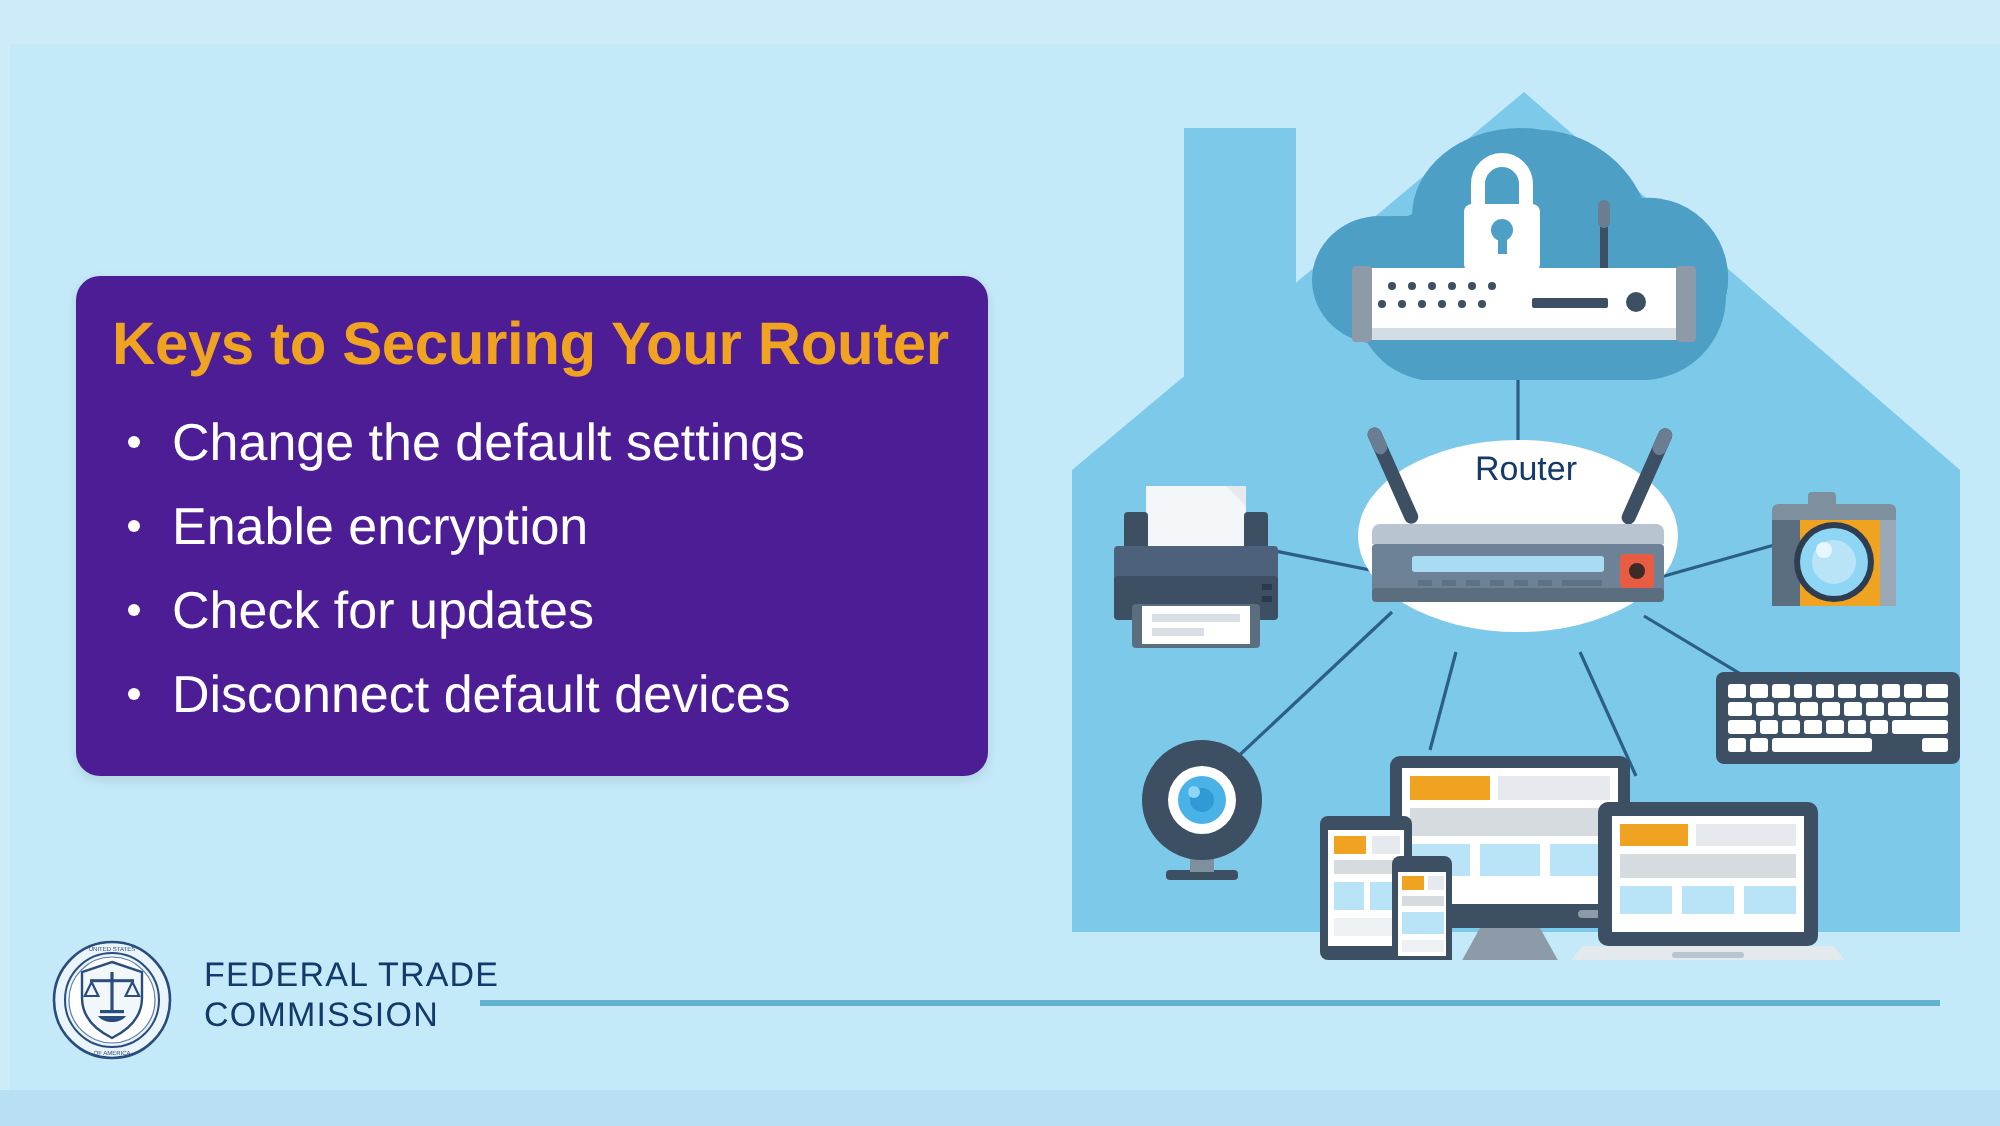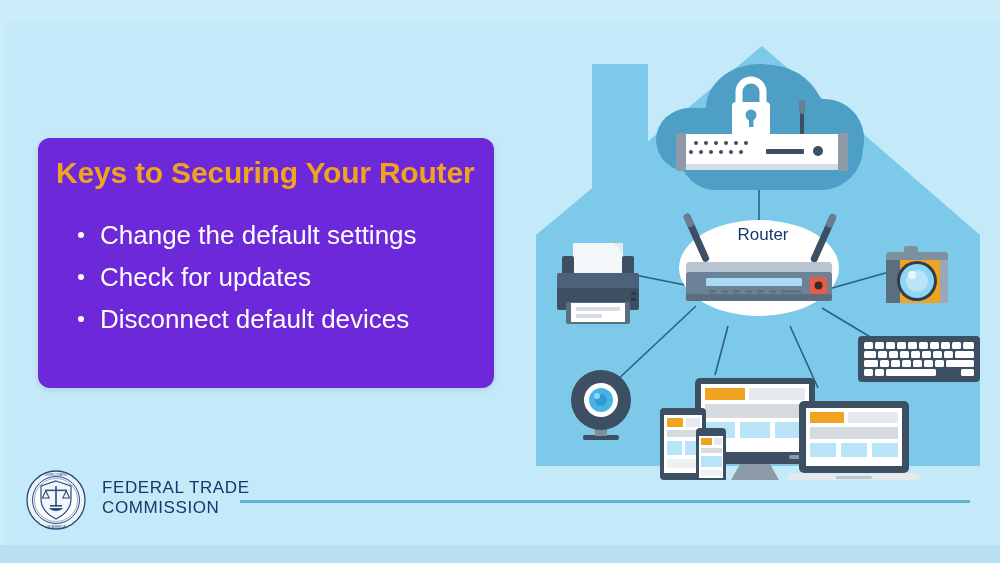--- a/index.html
+++ b/index.html
@@ -13,29 +13,29 @@
 
   
   .band-top{position:absolute;left:0;top:0;width:1000px;height:22px;background:#cdecfa;}
   .band-left{position:absolute;left:0;top:22px;width:5px;height:523px;background:#cdecfa;}
   .band-bottom{position:absolute;left:0;top:545px;width:1000px;height:18px;background:#b9e0f2;}
   .canvas{position:absolute;left:5px;top:22px;width:995px;height:523px;background:#c4e9f9;}
 
   
   .card{
     position:absolute;left:38px;top:138px;width:456px;height:250px;
-    background:#6d28d9;border-radius:12px;
+    background:#4c1d95;border-radius:12px;
     box-shadow:0 2px 6px rgba(0,0,0,.10);
   }
   .card-title{
     position:absolute;left:18px;top:18px;
     color:#f0a321;font-size:30px;font-weight:bold;letter-spacing:-.2px;
     white-space:nowrap;
   }
-  .bullets{position:absolute;left:14px;top:62px;width:430px;margin:14px;padding:0;list-style:none;}
+  .bullets{position:absolute;left:14px;top:62px;width:430px;margin:0;padding:0;list-style:none;}
   .bullets li{
     position:relative;color:#ffffff;font-size:26px;line-height:42px;
     padding-left:34px;white-space:nowrap;
   }
   .bullets li .dot{
     position:absolute;left:12px;top:50%;transform:translateY(-50%);
     width:6px;height:6px;border-radius:50%;background:#ffffff;
   }
 
   
@@ -299,20 +299,24 @@
 
   <div class="card">
     <div class="card-title">Keys to Securing Your Router</div>
     <ul class="bullets">
       <li>
         <span class="dot"></span>
         <span>Change the default settings</span>
       </li>
       <li>
         <span class="dot"></span>
+        <span>Enable encryption</span>
+      </li>
+      <li>
+        <span class="dot"></span>
         <span>Check for updates</span>
       </li>
       <li>
         <span class="dot"></span>
         <span>Disconnect default devices</span>
       </li>
     </ul>
   </div>
 
   <div class="rule"></div>

